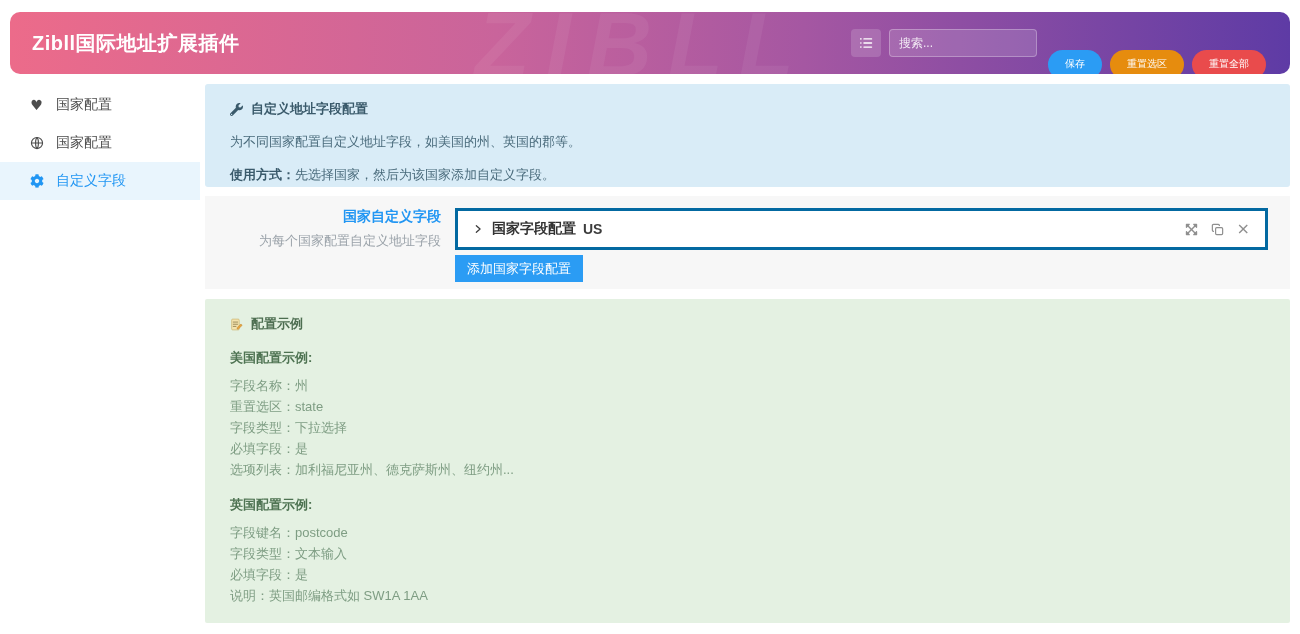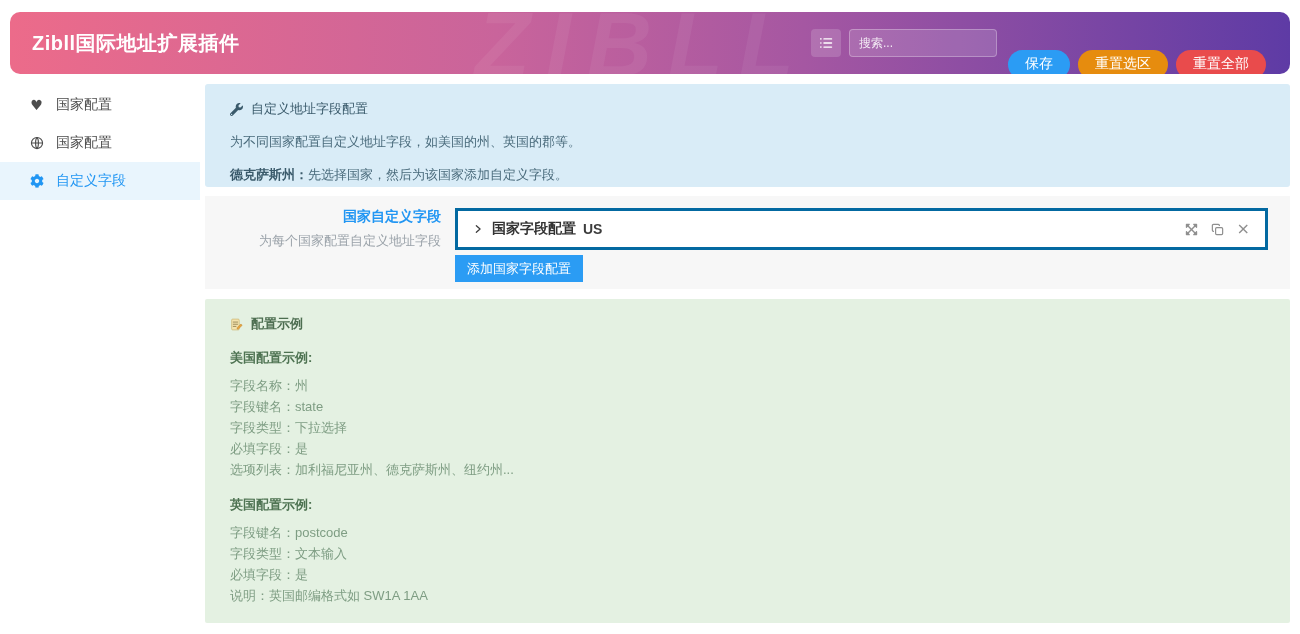--- a/index.html
+++ b/index.html
@@ -28,21 +28,21 @@
     display:flex; align-items:center; justify-content:center; cursor:pointer;
   }
   .search-input {
     width:148px; height:28px; background:rgba(255,255,255,0.14);
     border:1px solid rgba(255,255,255,0.28); border-radius:4px;
     color:#fff; font-size:12px; padding:0 9px; outline:none;
     font-family:"Liberation Sans","DejaVu Sans",sans-serif;
   }
   .search-input::placeholder { color:rgba(255,255,255,0.85); }
   .hbtn {
-    height:29px; border:none; border-radius:15px; color:#fff; font-size:14px;
+    height:29px; border:none; border-radius:15px; color:#fff; font-size:10px;
     padding:0 17px; cursor:pointer; font-family:inherit; white-space:nowrap;margin-top:42px;
   }
   .hbtn.save { background:#2b9cf4; margin-left:3px; }
   .hbtn.reset-sel { background:#e68c0e; }
   .hbtn.reset-all { background:#e94b4c; }
 
   
   .sidebar { position:absolute; left:0; top:86px; width:200px; }
   .side-item {
     display:flex; align-items:center; gap:11px; height:38px; padding-left:28px;
@@ -50,21 +50,21 @@
   }
   .side-item .si { width:17px; display:flex; justify-content:center; align-items:center; }
   .side-item.active { background:#e9f5fd; color:#2196f3; }
   .heart-glyph { font-family:"DejaVu Sans",sans-serif; font-size:14px; color:#4c4c4c; line-height:1; }
 
   
   .info-box {
     position:absolute; left:205px; top:84px; width:1085px; height:103px;
     background:#d9ecf7; border-radius:3px; padding:16px 25px;
   }
-  .info-title { font-size:13px; font-weight:normal; color:#3a5a6b; display:flex; align-items:center; gap:8px; }
+  .info-title { font-size:13px; font-weight:bold; color:#3a5a6b; display:flex; align-items:center; gap:8px; }
   .info-line { font-size:13px; color:#4a6b7c; margin-top:15px; }
   .info-line b { color:#3a5a6b; }
 
   
   .field-section { position:absolute; left:205px; top:196px; width:1085px; height:93px; background:#f7f7f7; }
   .fs-label { position:absolute; left:0; top:12px; width:236px; text-align:right; }
   .fs-label-title { font-size:14px; font-weight:bold; color:#2196f3; }
   .fs-label-desc { font-size:13px; color:#9aa2a9; margin-top:6px; }
   .panel {
     position:absolute; left:250px; top:12px; width:813px; height:42px; background:#fff;
@@ -145,21 +145,21 @@
   <div class="info-title">
     <span style="display:flex">
       <svg width="13" height="13" viewBox="0 0 512 512" fill="#3a5a6b">
         <path d="M507.73 109.1c-2.24-9.03-13.54-12.09-20.12-5.51l-74.36 74.36-67.88-11.31-11.31-67.88 74.36-74.36c6.62-6.62 3.43-17.9-5.66-20.16-47.38-11.74-99.55.91-136.58 37.93-39.64 39.64-50.55 97.1-34.05 147.2L18.74 402.76c-24.99 24.99-24.99 65.51 0 90.5 24.99 24.99 65.51 24.99 90.5 0l213.21-213.21c50.12 16.71 107.47 5.68 147.37-34.22 37.07-37.07 49.7-89.32 37.91-136.73zM64 472c-13.25 0-24-10.75-24-24 0-13.26 10.75-24 24-24s24 10.74 24 24c0 13.25-10.75 24-24 24z"></path>
       </svg>
     </span>
     <span>自定义地址字段配置</span>
   </div>
   <div class="info-line">为不同国家配置自定义地址字段，如美国的州、英国的郡等。</div>
   <div class="info-line">
-    <b>德克萨斯州：</b><span>先选择国家，然后为该国家添加自定义字段。</span>
+    <b>使用方式：</b><span>先选择国家，然后为该国家添加自定义字段。</span>
   </div>
 </div>
 
 <div class="field-section">
   <div class="fs-label">
     <div class="fs-label-title">国家自定义字段</div>
     <div class="fs-label-desc">为每个国家配置自定义地址字段</div>
   </div>
 
   <div class="panel">
@@ -197,21 +197,21 @@
         <path d="M6 7.5h8M6 11.5h8M6 15.5h5" stroke="#8a7a4a" stroke-width="1.5" stroke-linecap="round"></path>
         <path d="M13.5 17.5l6.5-6.5 2.5 2.5-6.5 6.5-3 .5z" fill="#e8a33d" stroke="#b57c24" stroke-width="0.8"></path>
       </svg>
     </span>
     <span>配置示例</span>
   </div>
 
   <div class="ex-heading">美国配置示例:</div>
   <div class="ex-rows">
     <div class="ex-row">字段名称：州</div>
-    <div class="ex-row">字段键名：state</div>
+    <div class="ex-row">重置选区：state</div>
     <div class="ex-row">字段类型：下拉选择</div>
     <div class="ex-row">必填字段：是</div>
     <div class="ex-row">选项列表：加利福尼亚州、德克萨斯州、纽约州...</div>
   </div>
 
   <div class="ex-heading">英国配置示例:</div>
   <div class="ex-rows">
     <div class="ex-row">字段键名：postcode</div>
     <div class="ex-row">字段类型：文本输入</div>
     <div class="ex-row">必填字段：是</div>

